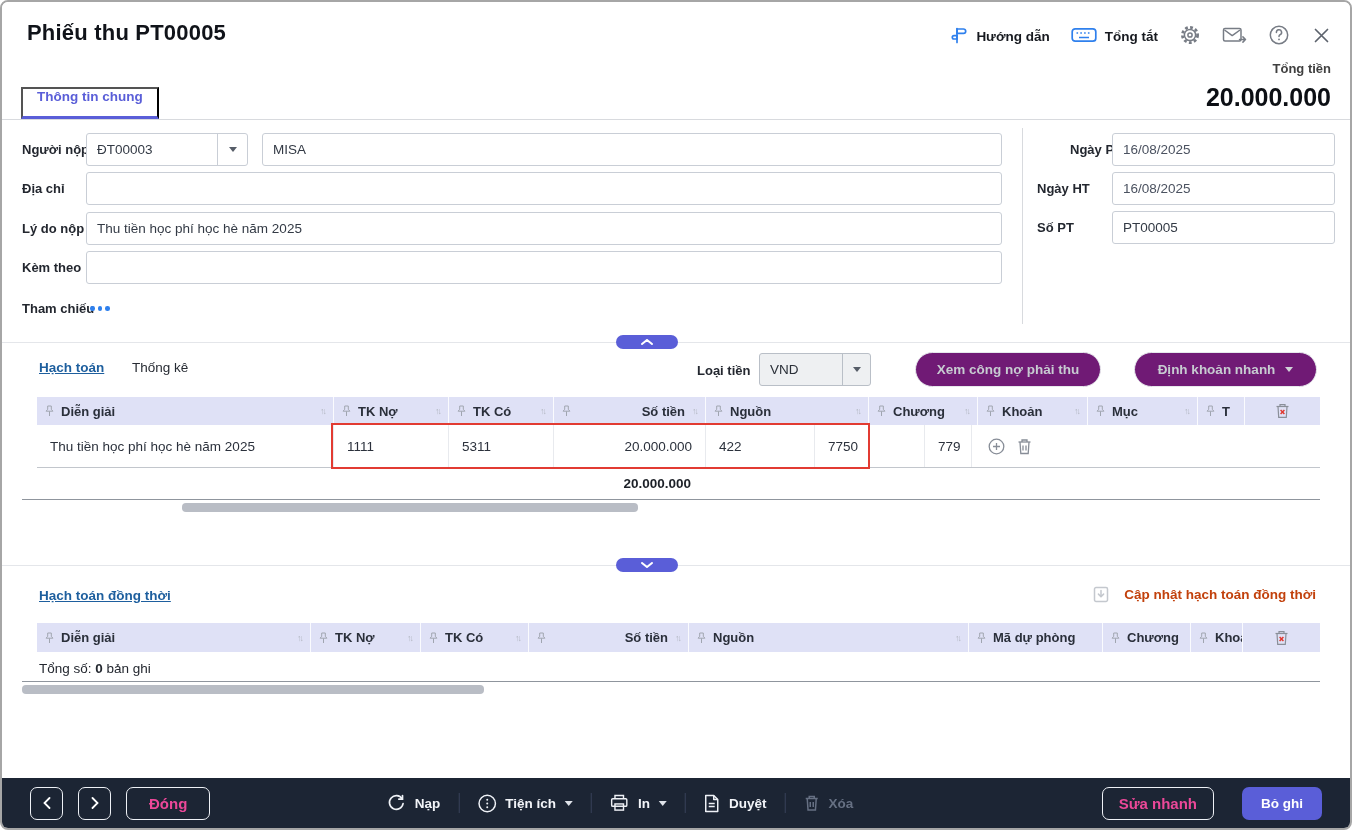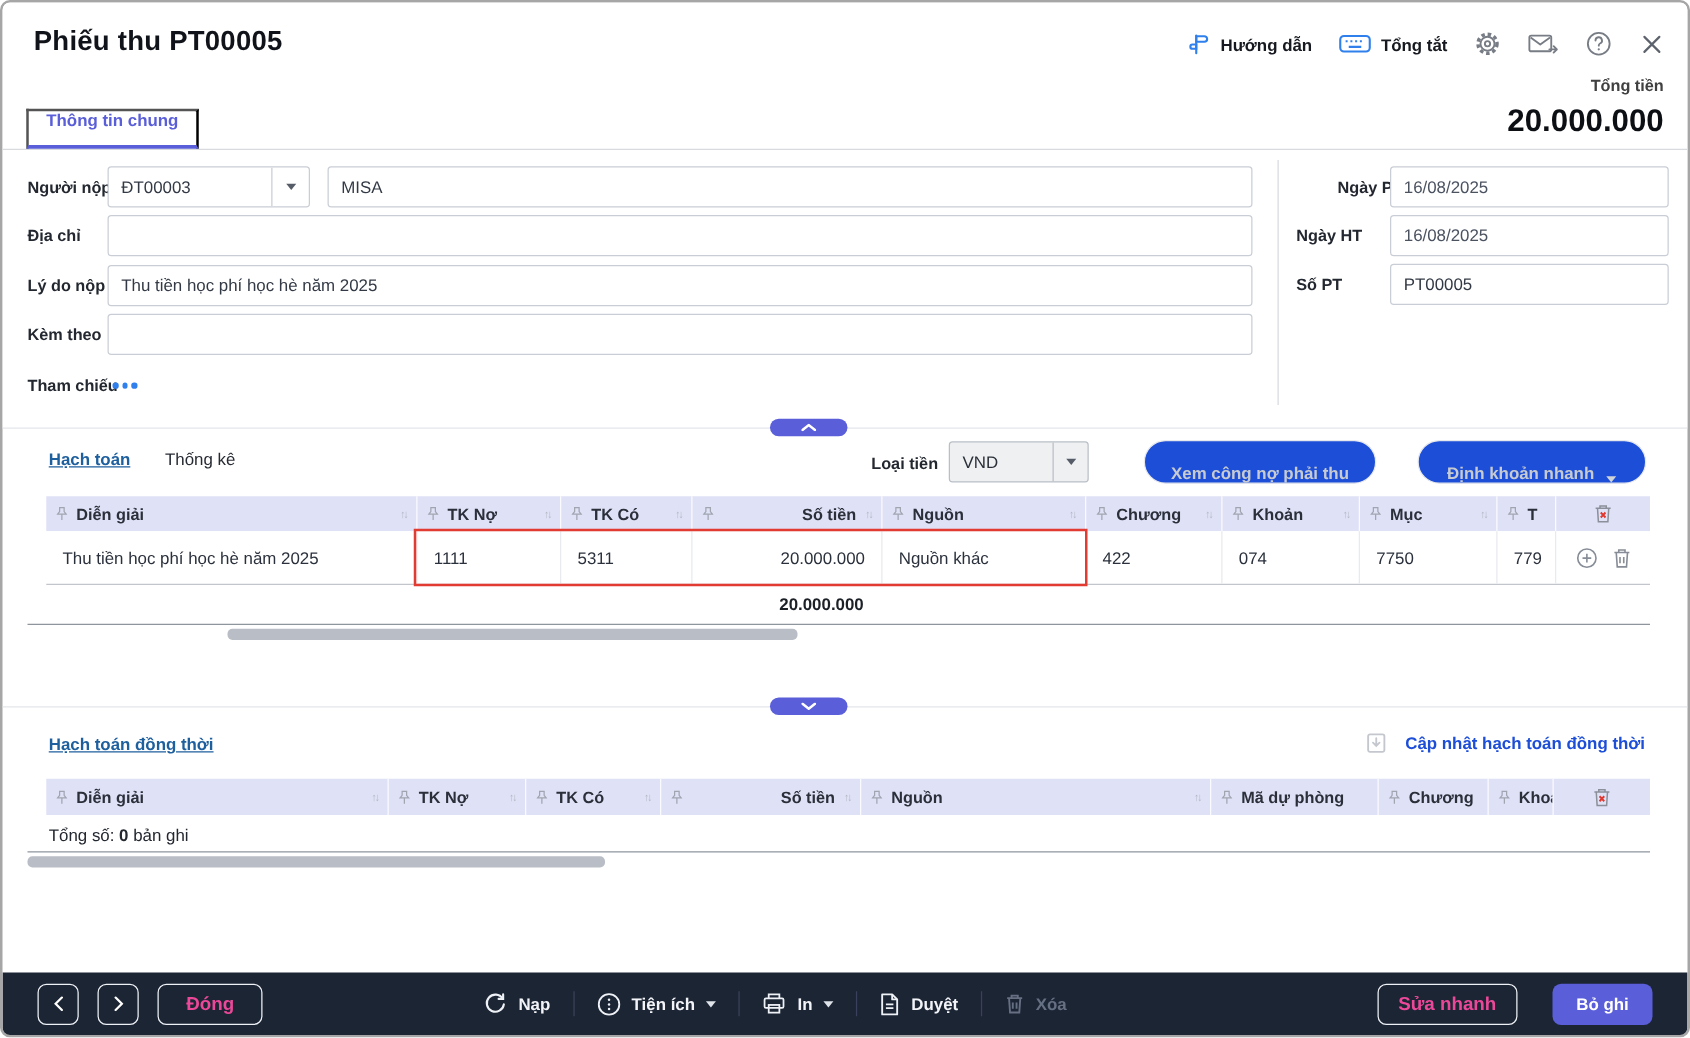--- a/index.html
+++ b/index.html
@@ -35,21 +35,21 @@
   .sep{position:absolute;left:0;width:100%;height:1px;background:var(--line);}
   .pill{position:absolute;left:614px;width:62px;height:14px;border-radius:7px;background:var(--accent);border:none;display:flex;align-items:center;justify-content:center;cursor:pointer;}
 
   
   .sec-tab-active{position:absolute;background:none;border:none;cursor:pointer;font-size:13.5px;font-weight:700;color:var(--link-blue);text-decoration:underline;}
   .sec-tab{position:absolute;background:none;border:none;cursor:pointer;font-size:13.5px;color:#272b33;}
   .currency-label{position:absolute;font-size:13px;font-weight:700;color:#23272f;}
   .select{position:absolute;height:33px;background:#eef0f2;border:1px solid #b9bfc7;border-radius:3px;display:flex;align-items:center;cursor:pointer;}
   .select .sel-val{flex:1;padding:0 10px;font-size:13.5px;color:#2a2f38;}
   .select .sel-arrow{width:28px;height:100%;border-left:1px solid #b9bfc7;display:flex;align-items:center;justify-content:center;}
-  .pill-btn{position:absolute;height:35px;border:1.5px solid #e6e8ec;border-radius:18px;background:#1d4ed8;color:#c7cbd1;font-size:13.5px;font-weight:700;display:flex;align-items:flex-end;justify-content:center;gap:10px;cursor:default;}
+  .pill-btn{position:absolute;height:35px;border:1.5px solid #e6e8ec;border-radius:18px;background:#701a75;color:#c7cbd1;font-size:13.5px;font-weight:700;display:flex;align-items:center;justify-content:center;gap:10px;cursor:default;}
   .pill-btn .caret-dis{width:0;height:0;border-left:4.5px solid transparent;border-right:4.5px solid transparent;border-top:5.5px solid #d0d3d8;}
 
   
   .grid{position:absolute;left:35px;width:1283px;}
   .g-head{display:flex;background:var(--header-bg);}
   .th{display:flex;align-items:center;gap:7px;padding:0 8px;font-size:13px;font-weight:700;color:#2a2f3a;border-left:1px solid rgba(255,255,255,.85);overflow:hidden;white-space:nowrap;cursor:pointer;}
   .th:first-child{border-left:none;}
   .th .sp{flex:1;}
   .sort{font-size:9px;color:#b3b8c2;letter-spacing:-2px;}
   .g-row{display:flex;border-bottom:1px solid #c2c6cc;background:#fff;}
@@ -58,21 +58,21 @@
   .td.num-r{justify-content:flex-end;}
   .td.actions{justify-content:center;gap:12px;cursor:default;}
   .red-box{position:absolute;border:2px solid var(--red);pointer-events:none;}
   .g-total{display:flex;align-items:center;height:30px;}
   .g-total .tval{width:668px;text-align:right;padding-right:14px;font-size:13.5px;font-weight:700;color:#1c2027;}
   .strong-line{position:absolute;height:1px;background:#8f959d;}
   .scrollbar{position:absolute;height:9px;}
   .thumb{position:absolute;top:0;height:9px;background:#b9bdc5;border-radius:4px;cursor:grab;}
 
   .link-underline{position:absolute;background:none;border:none;cursor:pointer;font-size:13.5px;font-weight:700;color:var(--link-blue);text-decoration:underline;}
-  .update-btn{position:absolute;display:flex;align-items:center;gap:15px;background:none;border:none;font-size:13.5px;font-weight:600;color:#1d4ed8;cursor:default;}
+  .update-btn{position:absolute;display:flex;align-items:center;gap:15px;background:none;border:none;font-size:13.5px;font-weight:600;color:#c2410c;cursor:default;}
   .summary{position:absolute;font-size:13.5px;color:#23272f;}
   .summary b{font-weight:700;}
 
   
   .footerbar{position:absolute;left:0;bottom:0;width:100%;height:50px;background:var(--footer-bg);display:flex;align-items:center;}
   .nav-btn{width:33px;height:33px;border:1px solid #eef1f6;border-radius:7px;background:transparent;display:flex;align-items:center;justify-content:center;cursor:pointer;}
   .btn-ghost{height:33px;border:1px solid #eef1f6;border-radius:7px;background:transparent;color:#ec4899;font-size:15px;font-weight:700;padding:0 22px;cursor:pointer;}
   .f-center{position:absolute;left:50%;top:0;height:100%;transform:translateX(-62%);display:flex;align-items:center;gap:18px;}
   .f-item{display:flex;align-items:center;gap:9px;background:none;border:none;color:#f2f4f8;font-size:13.5px;font-weight:600;cursor:pointer;}
   .f-item.disabled{color:#667083;cursor:default;}
@@ -304,23 +304,21 @@
           <path d="M5.6 7 l3.8 4 M9.4 7 l-3.8 4" stroke="#e0372e" stroke-width="1.5"></path>
         </svg>
       </div>
     </div>
 
     <div class="g-row" style="height:43px;">
       <div class="td" style="width:296px;">Thu tiền học phí học hè năm 2025</div>
       <div class="td" style="width:115px;">1111</div>
       <div class="td" style="width:105px;">5311</div>
       <div class="td num-r" style="width:152px;">20.000.000</div>
-      <div class="td" style="width:163px;">Nguồn khác</div>
       <div class="td" style="width:109px;">422</div>
-      <div class="td" style="width:110px;">074</div>
       <div class="td" style="width:110px;">7750</div>
       <div class="td" style="width:47px;">779</div>
       <div class="td actions" style="width:76px;">
         <button style="background:none;border:none;cursor:pointer;padding:0;display:flex;">
           <svg width="17" height="17" viewBox="0 0 17 17" fill="none" stroke="#878d97" stroke-width="1.3">
               <circle cx="8.5" cy="8.5" r="7.3"></circle>
               <path d="M8.5 5 v7 M5 8.5 h7"></path>
             </svg>
         </button>
         <button style="background:none;border:none;cursor:pointer;padding:0;display:flex;">

